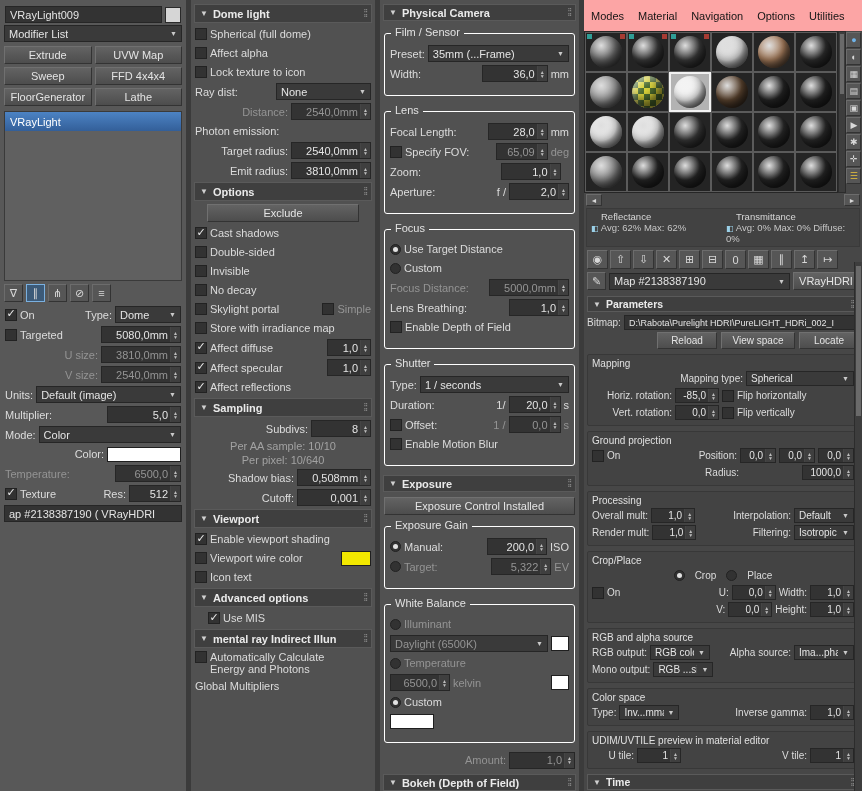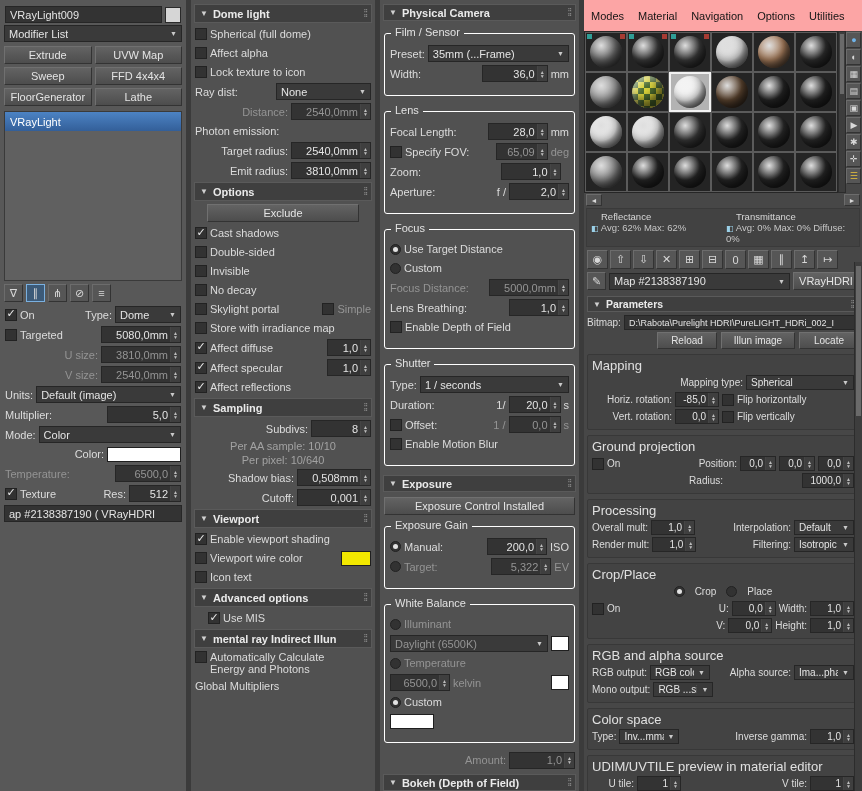--- a/index.html
+++ b/index.html
@@ -76,21 +76,21 @@
 .statcol .sval{color:#c6c6c6}
 .statcol .sval::before{content:"◧ ";color:#9ad0e8;font-size:8px}
 .toolrow{display:flex;gap:2px;padding:2px 3px;background:#474747;flex-wrap:nowrap}
 .toolrow .tbtn{width:21px;height:19px}
 .maprow{display:flex;gap:3px;align-items:center;padding:1px 3px 2px}
 .params{padding:0 3px;font-size:10px}
 .params .rhead{height:16px;font-size:10.5px;margin:4px 0 3px}
 .params .spin,.params .dd,.params .field{height:15px;font-size:10px}
 .params .row{margin:2px 0;min-height:15px}
 .mgrp{border:1px solid #383838;background:#434343;margin:5px 0;padding:2px 4px 3px;border-radius:2px}
-.mgrp .mt{font-size:13px;color:#e0e0e0;margin:1px 0 2px}
+.mgrp .mt{font-size:10px;color:#e0e0e0;margin:1px 0 2px}
 .pscroll{position:absolute;right:0;top:262px;bottom:0;width:8px;background:#3d3d3d;border-left:1px solid #2c2c2c}
 .pscroll .thumb{position:absolute;top:4px;left:1px;width:5px;height:150px;background:#6a6a6a}
 .cliphead{margin-bottom:0}
 </style>
 </head>
 <body>
 
 <div class="root">
 
   <div class="col c1">
@@ -683,21 +683,21 @@
           <span>Parameters</span>
         </div>
       <div class="row">
         <span class="lbl">Bitmap:</span>
         <div class="field grow" style="font-size:9px">
             <span>D:\Rabota\Purelight HDRI\PureLIGHT_HDRi_002_I</span>
           </div>
       </div>
       <div class="row" style="justify-content:flex-end;gap:4px">
         <div class="btn w60">Reload</div>
-        <div class="btn w74">Illun image</div>
+        <div class="btn w74">View space</div>
         <div class="btn w60">Locate</div>
       </div>
 
       <div class="mgrp">
         <div class="mt">Mapping</div>
         <div class="row">
           <span class="lbl lw80 ml">Mapping type:</span>
           <div class="dd w108">
               <span>Spherical</span>
             </div>
@@ -730,21 +730,21 @@
               <span class="v">0,0</span>
             </span>
           <span class="spin w36">
               <span class="v">0,0</span>
             </span>
           <span class="spin w36">
               <span class="v">0,0</span>
             </span>
         </div>
         <div class="row">
-          <span class="lbl lw42 ml" style="margin-right:76px">Radius:</span>
+          <span class="lbl lw42 ml" style="margin-right:60px">Radius:</span>
           <span class="spin w52">
               <span class="v">1000,0</span>
             </span>
         </div>
       </div>
 
       <div class="mgrp">
         <div class="mt">Processing</div>
         <div class="row">
           <span class="lbl">Overall mult:</span>

